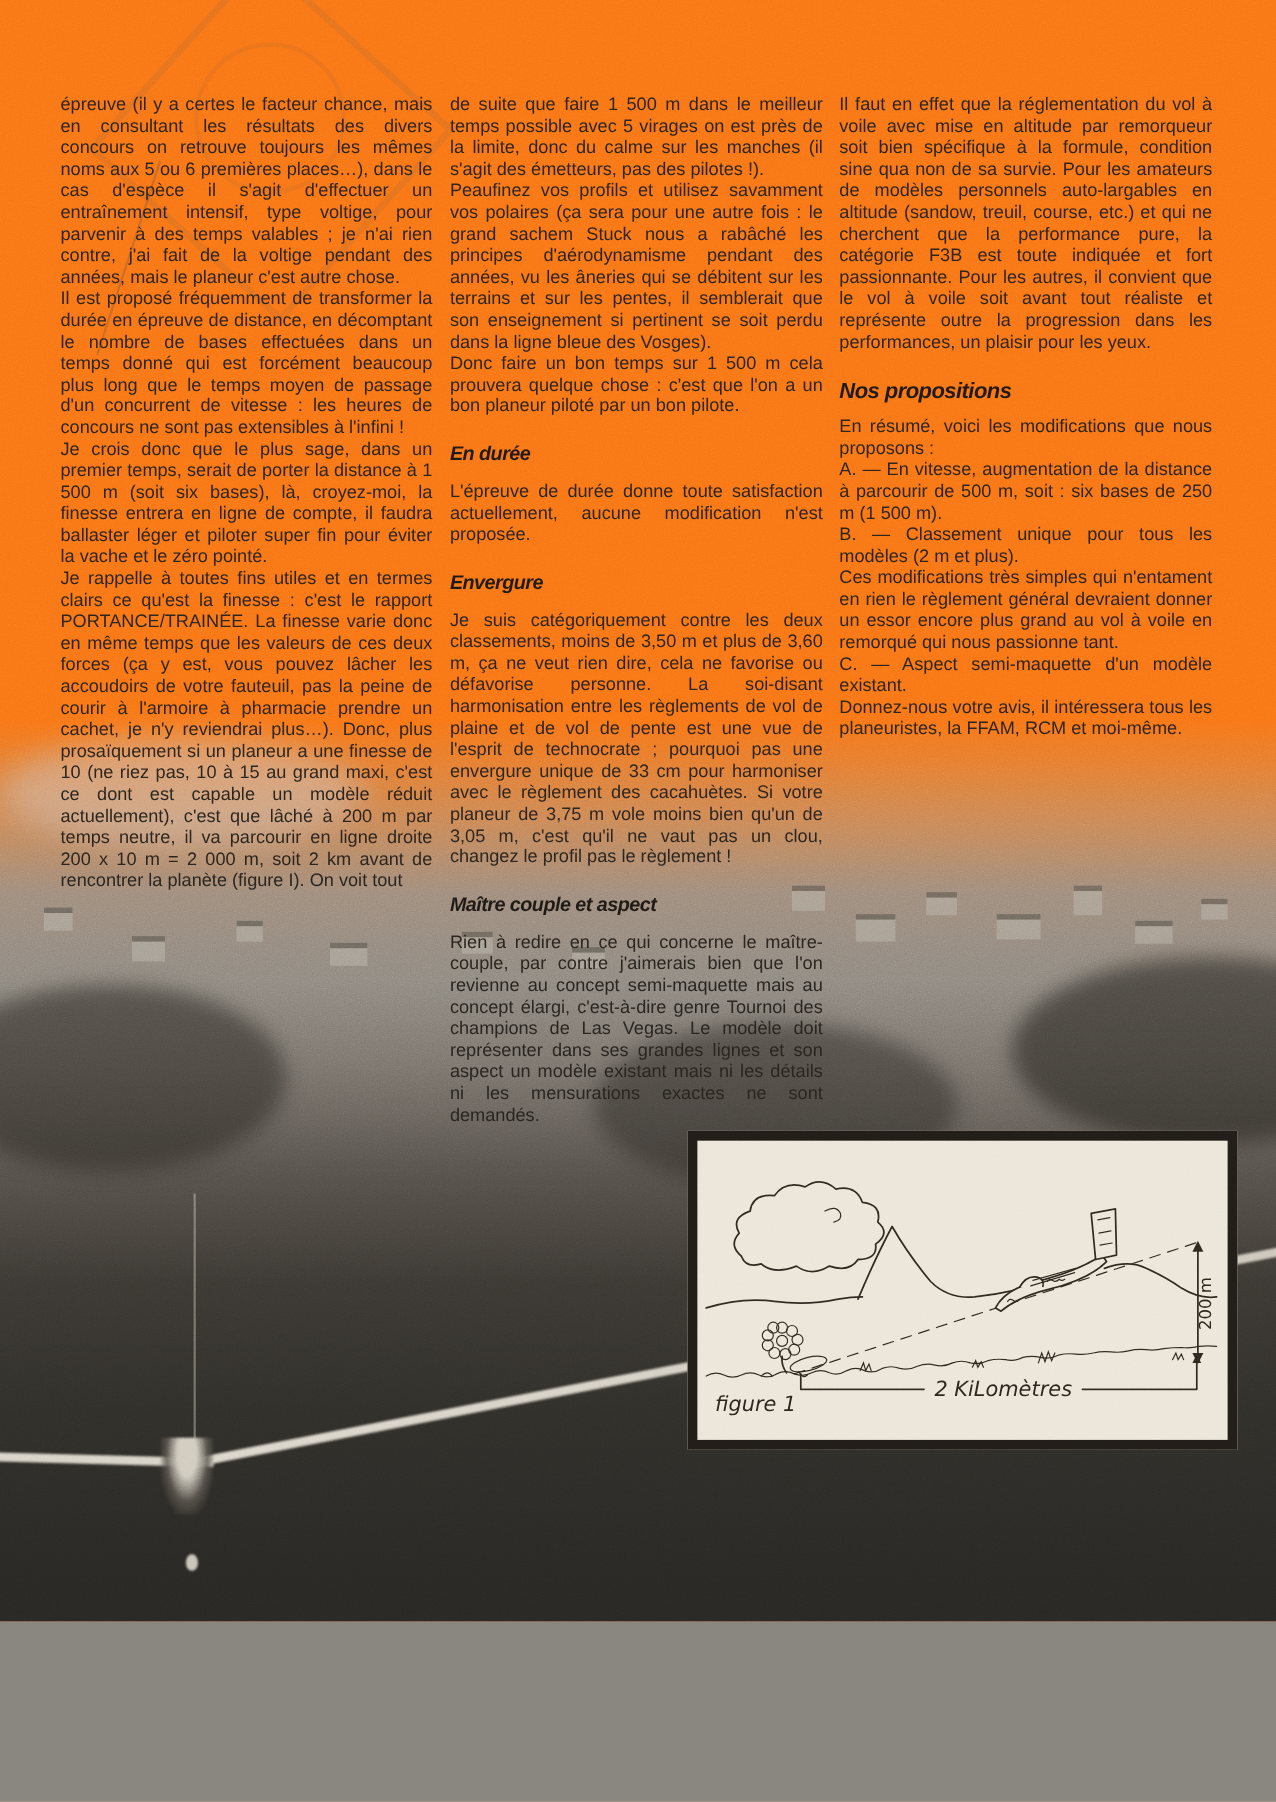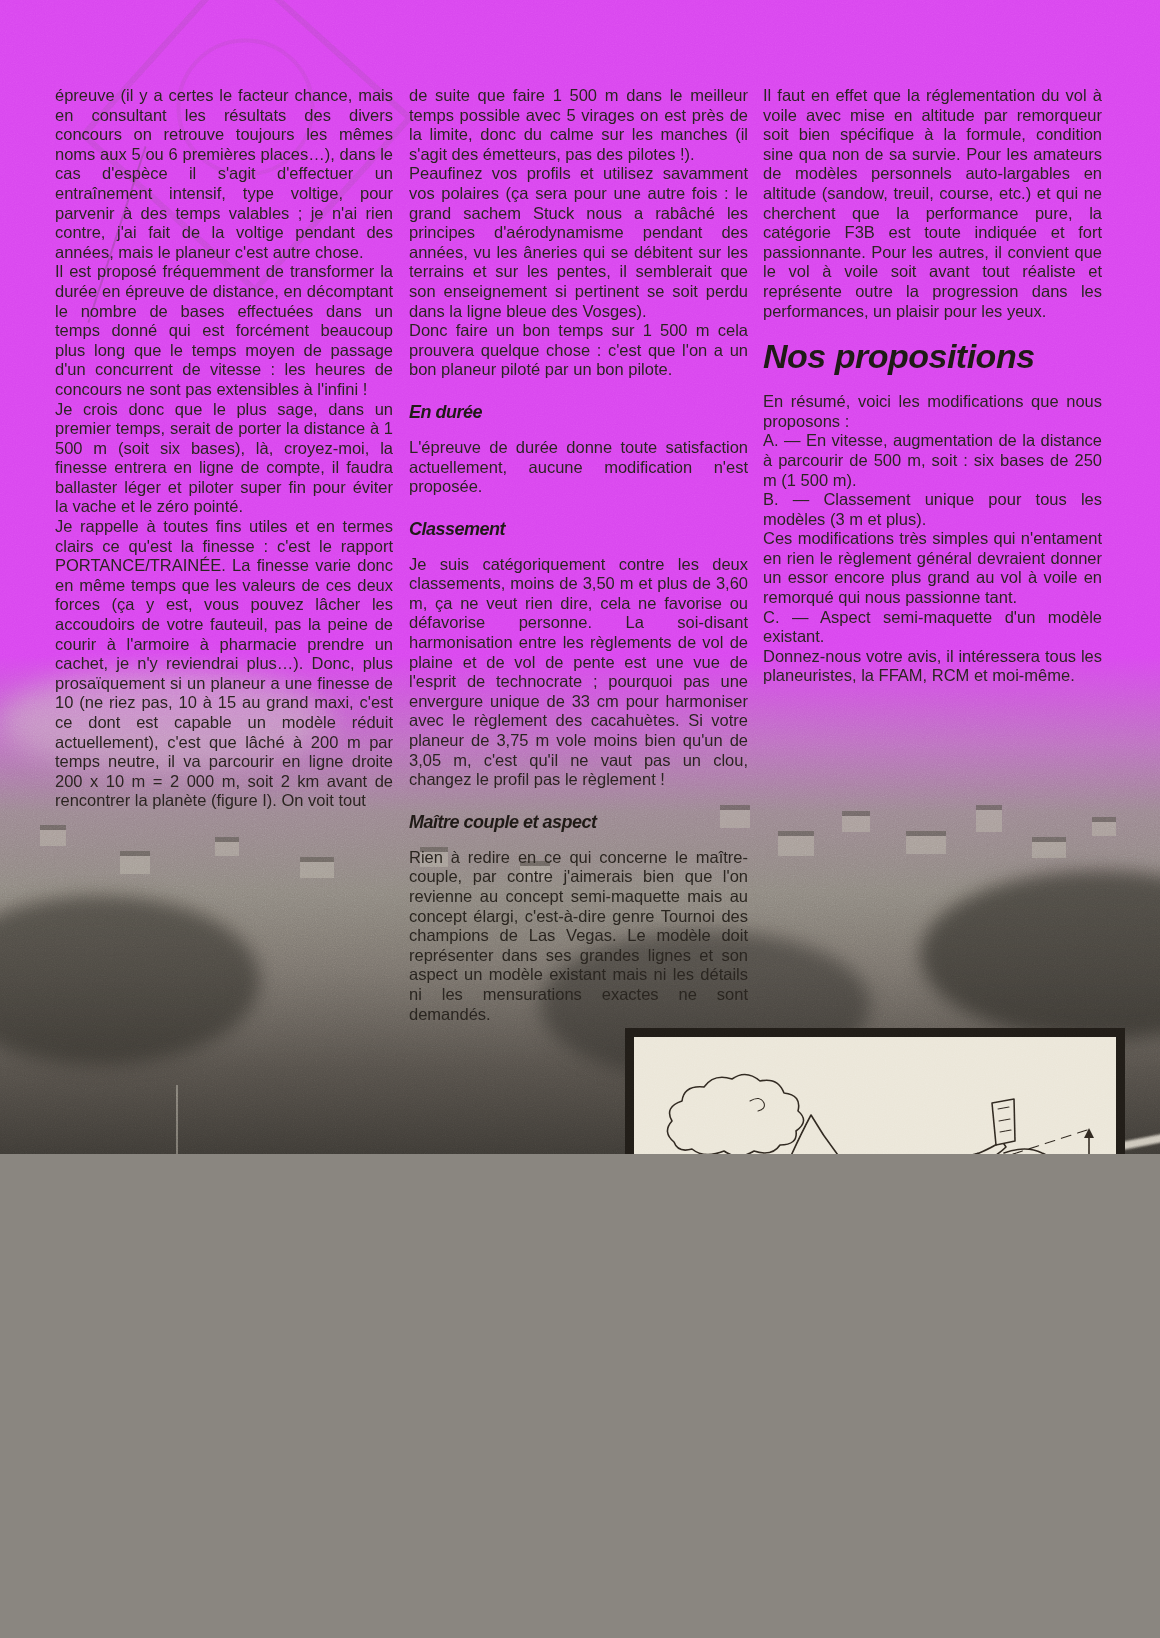--- a/index.html
+++ b/index.html
@@ -1,31 +1,31 @@
 <!DOCTYPE html>
 <html><head>
 <meta charset="utf-8">
 <style>
   html,body{margin:0;padding:0;background:#8a8680;}
   #page{
-    position:relative;width:1160px;height:1154px;overflow:hidden;
-    background:#d946ef;
+    position:relative;width:1160px;height:1474px;overflow:hidden;
+    background:#f97316;
     font-family:"Liberation Sans",sans-serif;
   }
   
   .col{position:absolute;z-index:3;color:#27231e;font-size:16.5px;line-height:19.6px;text-align:justify;}
   .col p{margin:0;}
   .col-left{left:55px;top:86px;width:338px;}
   .col-mid{left:409px;top:86px;width:339px;}
   .col-right{left:763px;top:86px;width:339px;}
   h2.head{
     font-size:18px;line-height:30px;font-weight:bold;font-style:italic;
     letter-spacing:-0.5px;color:#1d1915;margin:17px 0 11px 0;text-align:left;
   }
-  h2.head-big{font-size:34px;margin:20px 0 21px 0;}
+  h2.head-big{font-size:20px;margin:20px 0 8px 0;}
   .it{}
   
   .ghost{position:absolute;left:128px;top:8px;width:225px;height:225px;
     border:6px solid rgba(95,90,82,.12);transform:rotate(42deg);z-index:2;}
   .ghost-inner{position:absolute;left:30px;top:30px;width:130px;height:130px;
     border:4px solid rgba(95,90,82,.09);border-radius:50%;}
   .needle{position:absolute;left:116px;top:142px;width:2px;height:185px;
     background:rgba(80,75,68,.28);transform:rotate(18deg);z-index:2;}
   
   .photo{position:absolute;left:0;top:655px;width:1160px;height:983px;z-index:1;
@@ -116,32 +116,32 @@
     <p>Je crois donc que le plus sage, dans un premier temps, serait de porter la distance à 1 500 m (soit six bases), là, croyez-moi, la finesse entrera en ligne de compte, il faudra ballaster léger et piloter super fin pour éviter la vache et le zéro pointé.</p>
     <p>Je rappelle à toutes fins utiles et en termes clairs ce qu'est la finesse : c'est le rapport PORTANCE/TRAINÉE. La finesse varie donc en même temps que les valeurs de ces deux forces (ça y est, vous pouvez lâcher les accoudoirs de votre fauteuil, pas la peine de courir à l'armoire à pharmacie prendre un cachet, je n'y reviendrai plus…). Donc, plus prosaïquement si un planeur a une finesse de 10 (ne riez pas, 10 à 15 au grand maxi, c'est ce dont est capable un modèle réduit actuellement), c'est que lâché à 200 m par temps neutre, il va parcourir en ligne droite 200 x 10 m = 2 000 m, soit 2 km avant de rencontrer la planète (figure I). On voit tout</p>
   </div>
 
   <div class="col col-mid">
     <p>de suite que faire 1 500 m dans le meilleur temps possible avec 5 virages on est près de la limite, donc du calme sur les manches (il s'agit des émetteurs, pas des pilotes !).</p>
     <p>Peaufinez vos profils et utilisez savamment vos polaires (ça sera pour une autre fois : le grand sachem Stuck nous a rabâché les principes d'aérodynamisme pendant des années, vu les âneries qui se débitent sur les terrains et sur les pentes, il semblerait que son enseignement si pertinent se soit perdu dans la ligne bleue des Vosges).</p>
     <p>Donc faire un bon temps sur 1 500 m cela prouvera quelque chose : c'est que l'on a un bon planeur piloté par un bon pilote.</p>
     <h2 class="head">En durée</h2>
     <p>L'épreuve de durée donne toute satisfaction actuellement, aucune modification n'est proposée.</p>
-    <h2 class="head">Classement</h2>
+    <h2 class="head">Envergure</h2>
     <p>Je suis catégoriquement contre les deux classements, moins de 3,50 m et plus de 3,60 m, ça ne veut rien dire, cela ne favorise ou défavorise personne. La soi-disant harmonisation entre les règlements de vol de plaine et de vol de pente est une vue de l'esprit de technocrate ; pourquoi pas une envergure unique de 33 cm pour harmoniser avec le règlement des cacahuètes. Si votre planeur de 3,75 m vole moins bien qu'un de 3,05 m, c'est qu'il ne vaut pas un clou, changez le profil pas le règlement !</p>
     <h2 class="head">Maître couple et aspect</h2>
     <p>Rien à redire en ce qui concerne le maître-couple, par contre j'aimerais bien que l'on revienne au concept semi-maquette mais au concept élargi, c'est-à-dire genre Tournoi des champions de Las Vegas. Le modèle doit représenter dans ses grandes lignes et son aspect un modèle existant mais ni les détails ni les mensurations exactes ne sont demandés.</p>
   </div>
 
   <div class="col col-right">
     <p><span>Il faut en effet que la réglementation du vol à voile avec mise en altitude par remorqueur soit bien spécifique à la formule, condition </span><span class="it">sine qua non</span><span> de sa survie. Pour les amateurs de modèles personnels auto-largables en altitude (sandow, treuil, course, etc.) et qui ne cherchent que la performance pure, la catégorie F3B est toute indiquée et fort passionnante. Pour les autres, il convient que le vol à voile soit avant tout réaliste et représente outre la progression dans les performances, un plaisir pour les yeux.</span></p>
     <h2 class="head head-big">Nos propositions</h2>
     <p>En résumé, voici les modifications que nous proposons :</p>
     <p>A. — En vitesse, augmentation de la distance à parcourir de 500 m, soit : six bases de 250 m (1 500 m).</p>
-    <p>B. — Classement unique pour tous les modèles (3 m et plus).</p>
+    <p>B. — Classement unique pour tous les modèles (2 m et plus).</p>
     <p>Ces modifications très simples qui n'entament en rien le règlement général devraient donner un essor encore plus grand au vol à voile en remorqué qui nous passionne tant.</p>
     <p>C. — Aspect semi-maquette d'un modèle existant.</p>
     <p>Donnez-nous votre avis, il intéressera tous les planeuristes, la FFAM, RCM et moi-même.</p>
   </div>
 
   <div class="figure-box">
     <svg width="482" height="272" viewBox="0 0 482 272">
 
       <path class="ink" d="M40,105 Q28,95 38,84 Q30,70 48,64 Q50,48 70,50 Q80,36 98,42 Q112,32 126,44 Q144,40 150,56 Q168,58 164,74 Q176,84 162,94 Q164,108 146,108 Q138,120 120,114 Q104,124 90,114 Q70,122 58,112 Q44,116 40,105"></path>
       <path class="ink-thin" d="M116,64 q10,-6 14,2 q2,6 -6,8"></path>

